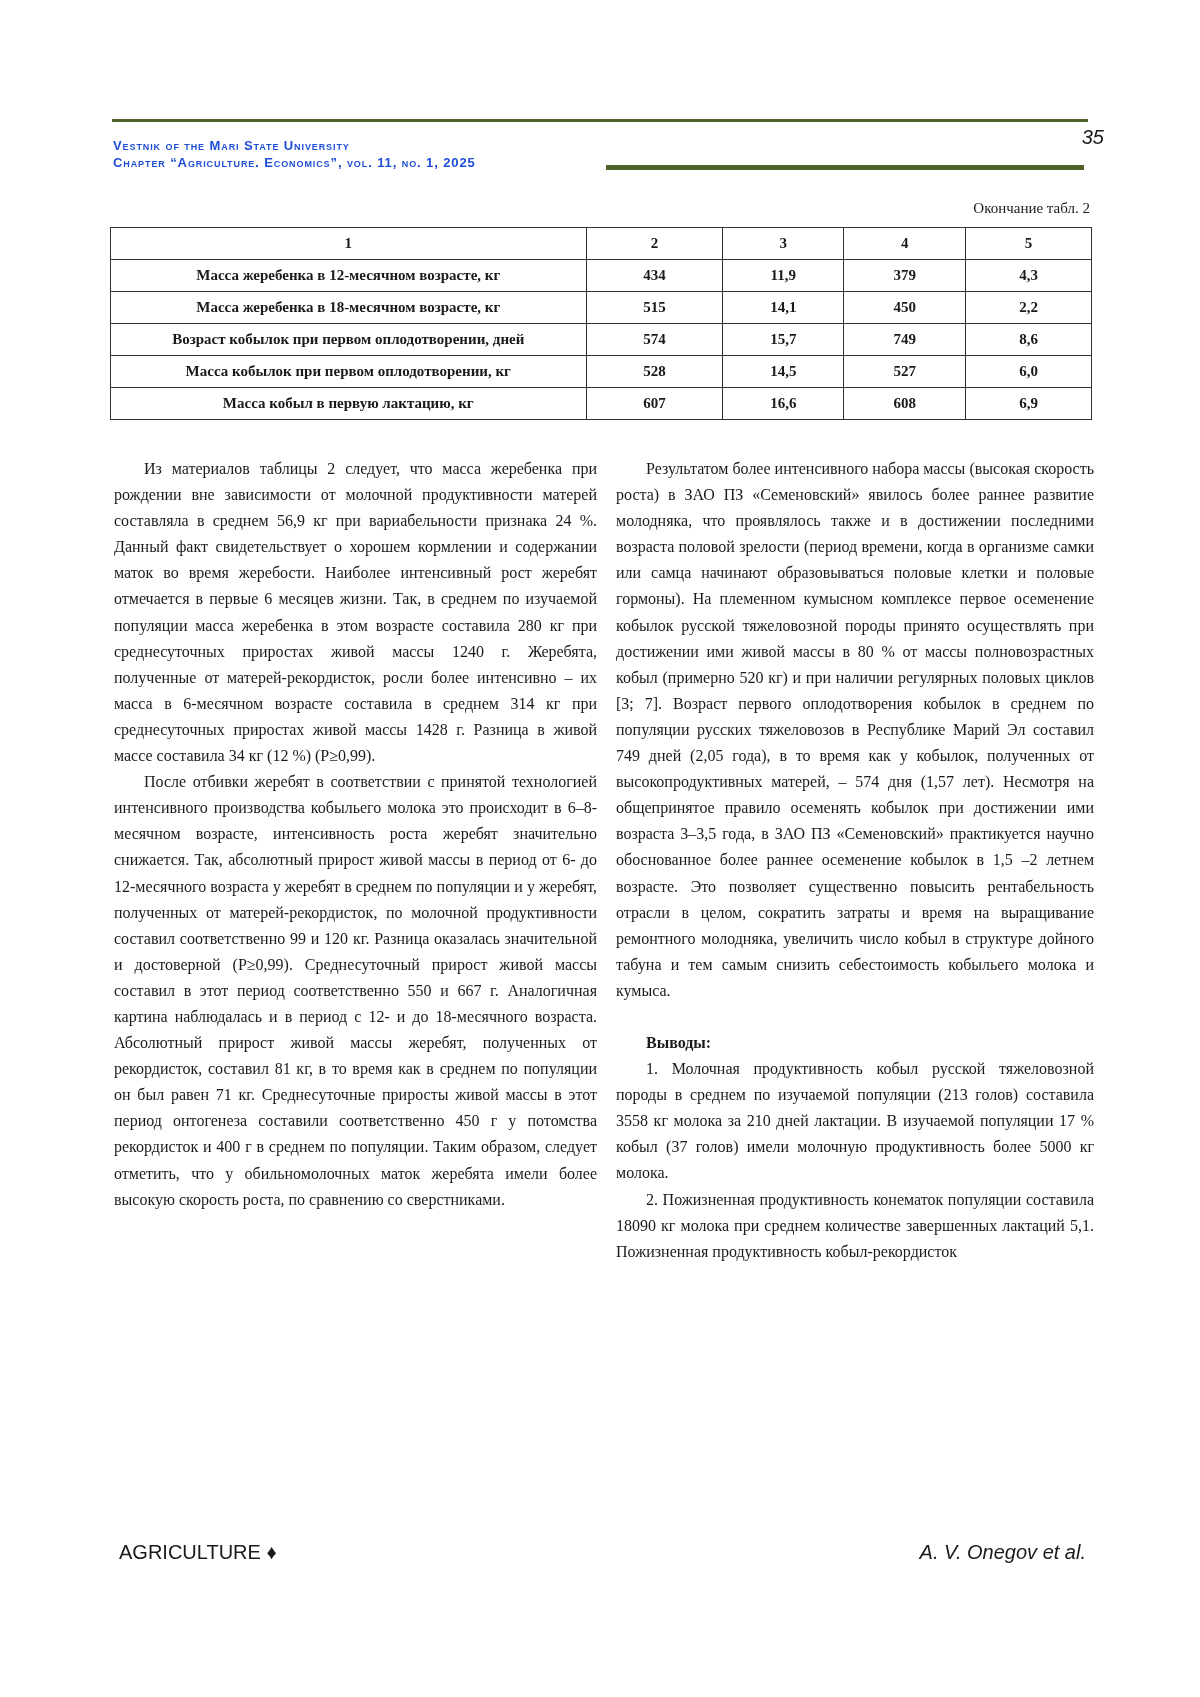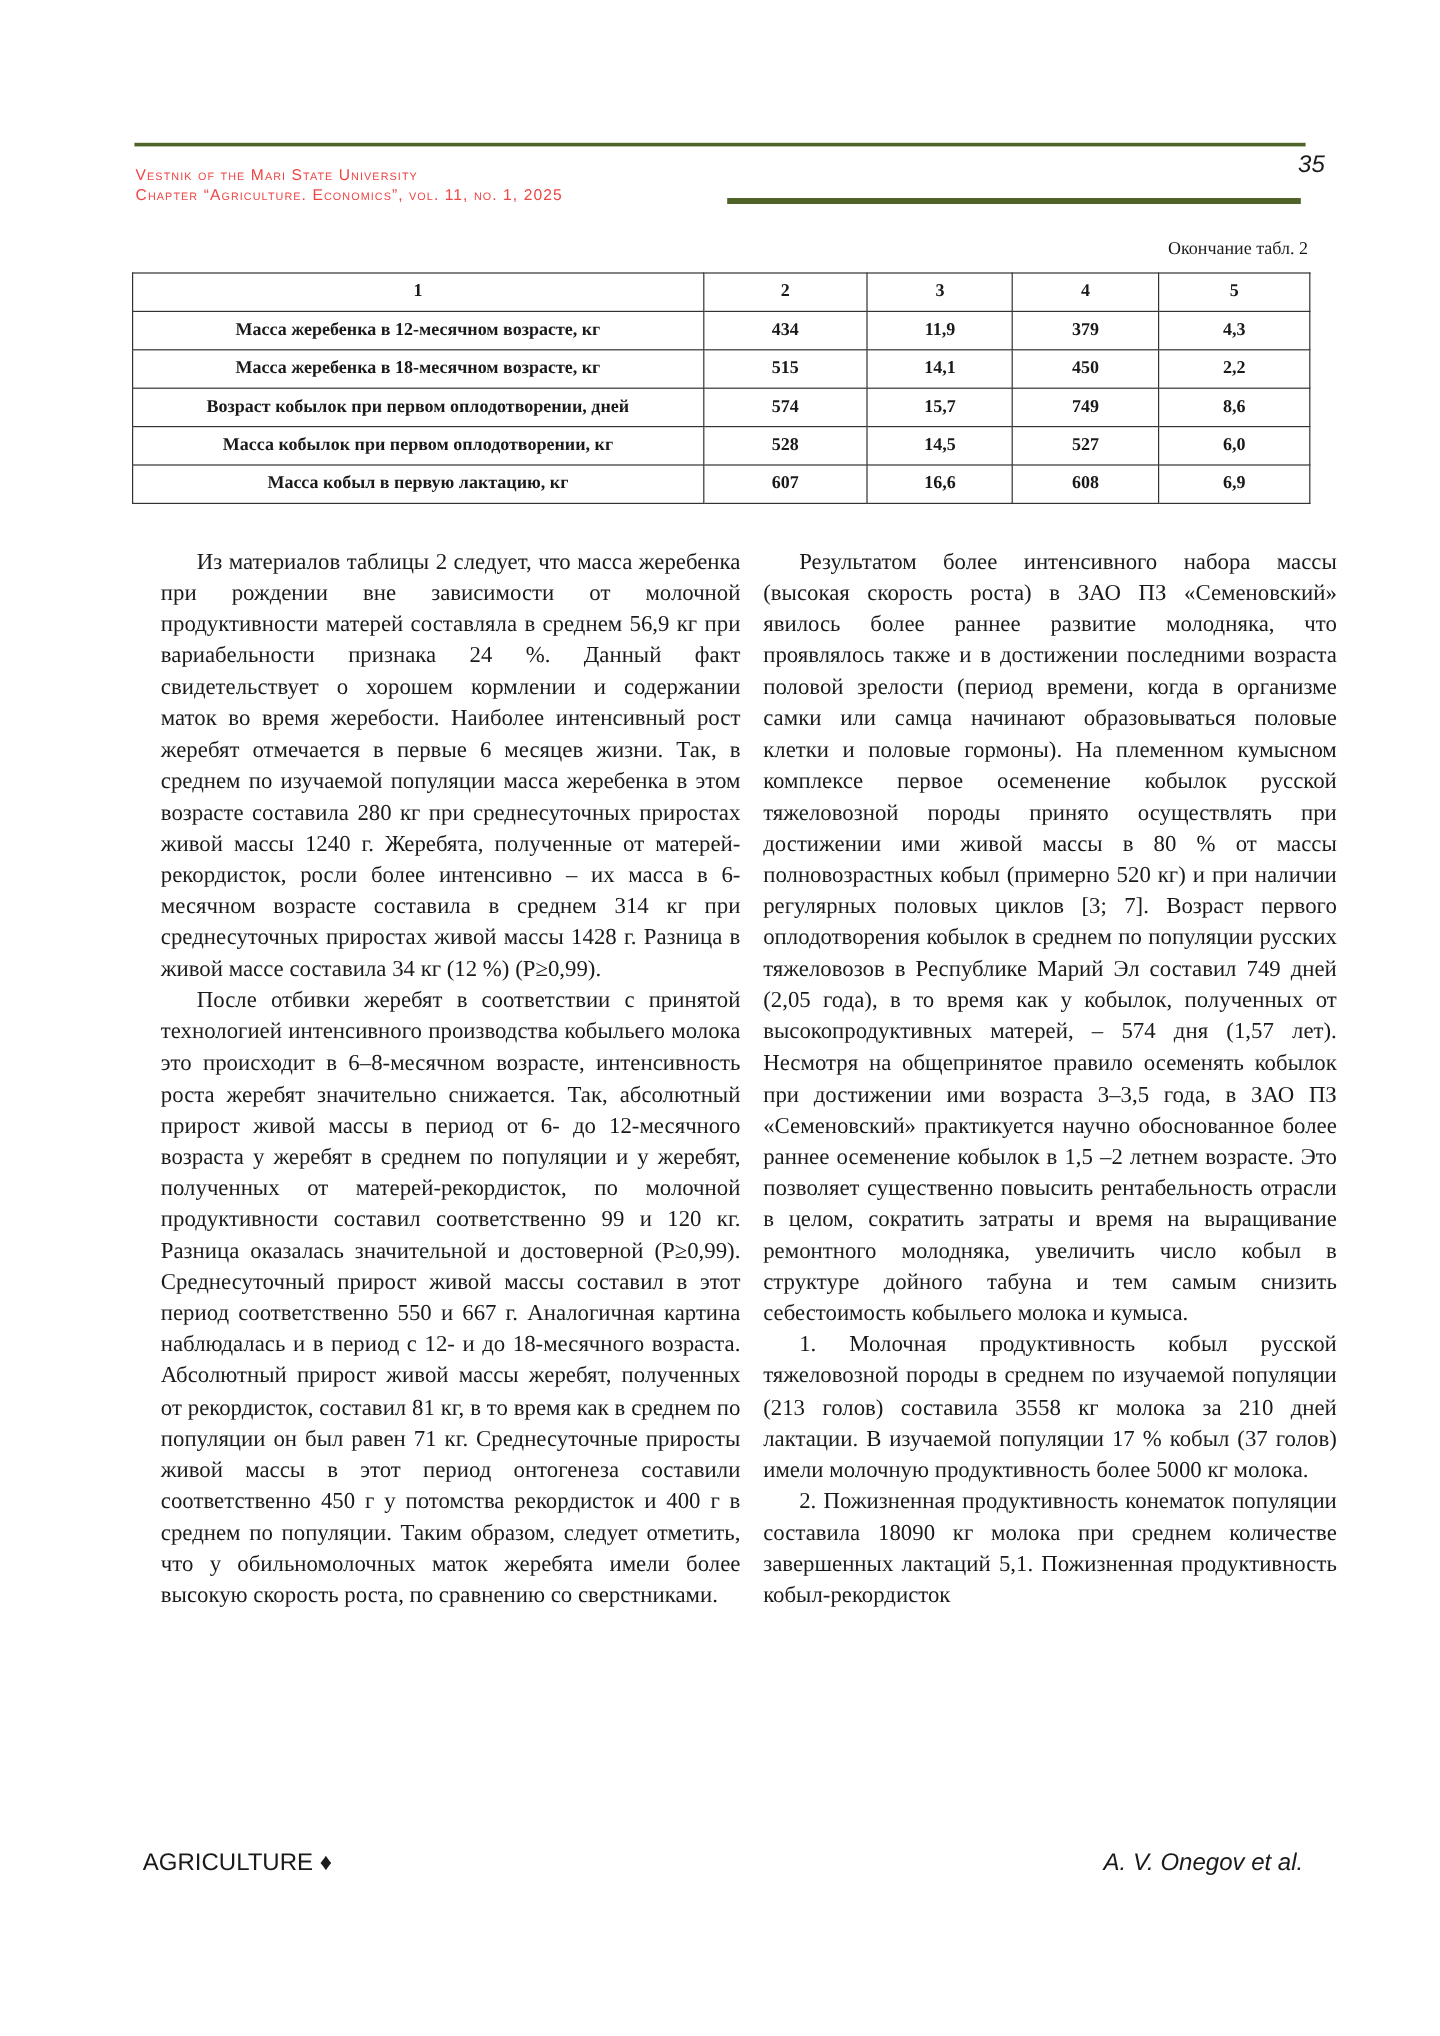--- a/index.html
+++ b/index.html
@@ -1,26 +1,26 @@
 <!DOCTYPE html>
 <html><head>
 <meta charset="utf-8">
 <style>
   html, body { margin: 0; padding: 0; background: #ffffff; }
   body { width: 1200px; height: 1697px; position: relative; overflow: hidden; color: #1a1a1a; }
   .rule-top { position: absolute; left: 112px; top: 119px; width: 976px; height: 3px; background: #4f6228; }
-  .hdr { position: absolute; left: 113px; top: 137px; font-family: "Liberation Sans", sans-serif; font-weight: normal; font-size: 13px; line-height: 17px; letter-spacing: 0.9px; font-variant: small-caps; color: #ef4444; }
+  .hdr { position: absolute; left: 113px; top: 137px; font-family: "Liberation Sans", sans-serif; font-weight: bold; font-size: 13px; line-height: 17px; letter-spacing: 0.9px; font-variant: small-caps; color: #1d4ed8; }
   .hdr .l2 { display: flex; align-items: center; text-align: center; }
   .rule-mid { position: absolute; left: 606px; top: 165px; width: 478px; height: 5px; background: #4f6228; }
   .page-num { position: absolute; right: 96px; top: 126px; font-family: Liberation Sans, sans-serif; font-style: italic; font-size: 20px; }
   .table-note { position: absolute; right: 110px; top: 200px; font-family: "Liberation Serif", serif; font-size: 15px; }
   table.t { position: absolute; left: 110px; top: 227px; width: 982px; border-collapse: collapse; font-family: "Liberation Serif", serif; font-size: 15px; }
   table.t th, table.t td { border: 1.5px solid #333; text-align: center; height: 31px; padding: 0 4px; font-weight: bold; }
   table.t th { font-weight: bold; }
-  .col { position: absolute; top: 456px; width: 483px; font-family: "Liberation Serif", serif; font-size: 19px; line-height: 26.1px; text-align: justify; margin-left: 20px; }
+  .col { position: absolute; top: 456px; width: 483px; font-family: "Liberation Serif", serif; font-size: 16px; line-height: 26.1px; text-align: justify; }
   .col p { margin: 0; text-indent: 30px; }
   .col-left { left: 114px; }
   .col-right { left: 616px; width: 478px; }
   .section-title { font-weight: bold; text-indent: 30px; margin-top: 26px !important; }
   .footer-left { position: absolute; left: 119px; top: 1541px; font-family: "Liberation Sans", sans-serif; font-size: 20px; }
   .footer-right { position: absolute; right: 114px; top: 1541px; font-family: "Liberation Sans", sans-serif; font-style: italic; font-size: 20px; }
 </style>
 </head>
 <body>
 
@@ -90,18 +90,19 @@
   </tbody>
 </table>
 
 <div class="col col-left">
   <p>Из материалов таблицы 2 следует, что масса жеребенка при рождении вне зависимости от молочной продуктивности матерей составляла в среднем 56,9 кг при вариабельности признака 24 %. Данный факт свидетельствует о хорошем кормлении и содержании маток во время жеребости. Наиболее интенсивный рост жеребят отмечается в первые 6 месяцев жизни. Так, в среднем по изучаемой популяции масса жеребенка в этом возрасте составила 280 кг при среднесуточных приростах живой массы 1240 г. Жеребята, полученные от матерей-рекордисток, росли более интенсивно – их масса в 6-месячном возрасте составила в среднем 314 кг при среднесуточных приростах живой массы 1428 г. Разница в живой массе составила 34 кг (12 %) (P≥0,99).</p>
   <p>После отбивки жеребят в соответствии с принятой технологией интенсивного производства кобыльего молока это происходит в 6–8-месячном возрасте, интенсивность роста жеребят значительно снижается. Так, абсолютный прирост живой массы в период от 6- до 12-месячного возраста у жеребят в среднем по популяции и у жеребят, полученных от матерей-рекордисток, по молочной продуктивности составил соответственно 99 и 120 кг. Разница оказалась значительной и достоверной (P≥0,99). Среднесуточный прирост живой массы составил в этот период соответственно 550 и 667 г. Аналогичная картина наблюдалась и в период с 12- и до 18-месячного возраста. Абсолютный прирост живой массы жеребят, полученных от рекордисток, составил 81 кг, в то время как в среднем по популяции он был равен 71 кг. Среднесуточные приросты живой массы в этот период онтогенеза составили соответственно 450 г у потомства рекордисток и 400 г в среднем по популяции. Таким образом, следует отметить, что у обильномолочных маток жеребята имели более высокую скорость роста, по сравнению со сверстниками.</p>
 </div>
 
 <div class="col col-right">
   <p>Результатом более интенсивного набора массы (высокая скорость роста) в ЗАО ПЗ «Семеновский» явилось более раннее развитие молодняка, что проявлялось также и в достижении последними возраста половой зрелости (период времени, когда в организме самки или самца начинают образовываться половые клетки и половые гормоны). На племенном кумысном комплексе первое осеменение кобылок русской тяжеловозной породы принято осуществлять при достижении ими живой массы в 80 % от массы полновозрастных кобыл (примерно 520 кг) и при наличии регулярных половых циклов [3; 7]. Возраст первого оплодотворения кобылок в среднем по популяции русских тяжеловозов в Республике Марий Эл составил 749 дней (2,05 года), в то время как у кобылок, полученных от высокопродуктивных матерей, – 574 дня (1,57 лет). Несмотря на общепринятое правило осеменять кобылок при достижении ими возраста 3–3,5 года, в ЗАО ПЗ «Семеновский» практикуется научно обоснованное более раннее осеменение кобылок в 1,5 –2 летнем возрасте. Это позволяет существенно повысить рентабельность отрасли в целом, сократить затраты и время на выращивание ремонтного молодняка, увеличить число кобыл в структуре дойного табуна и тем самым снизить себестоимость кобыльего молока и кумыса.</p>
+  <p class="section-title">Выводы:</p>
   <p>1. Молочная продуктивность кобыл русской тяжеловозной породы в среднем по изучаемой популяции (213 голов) составила 3558 кг молока за 210 дней лактации. В изучаемой популяции 17 % кобыл (37 голов) имели молочную продуктивность более 5000 кг молока.</p>
   <p>2. Пожизненная продуктивность конематок популяции составила 18090 кг молока при среднем количестве завершенных лактаций 5,1. Пожизненная продуктивность кобыл-рекордисток</p>
 </div>
 
 <div class="footer-left">AGRICULTURE ♦</div>
 <div class="footer-right">A. V. Onegov et al.</div>
 
 </body></html>

